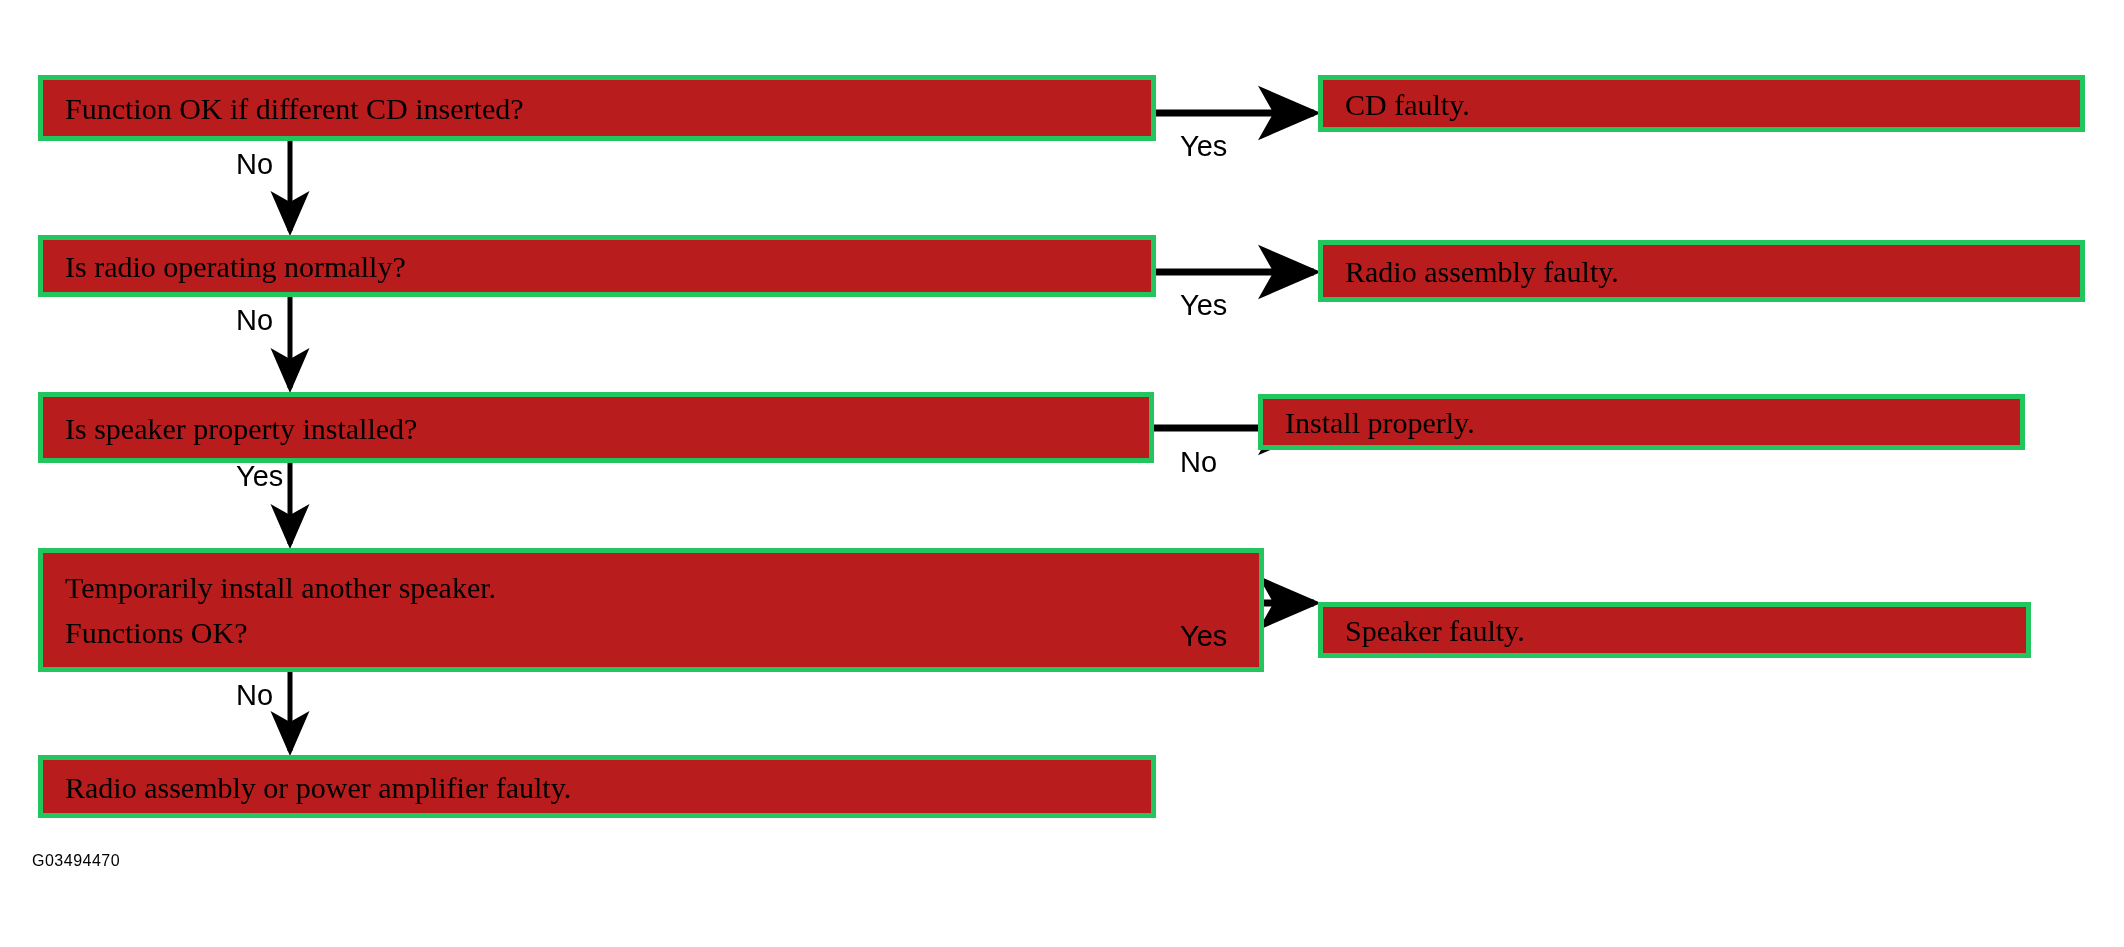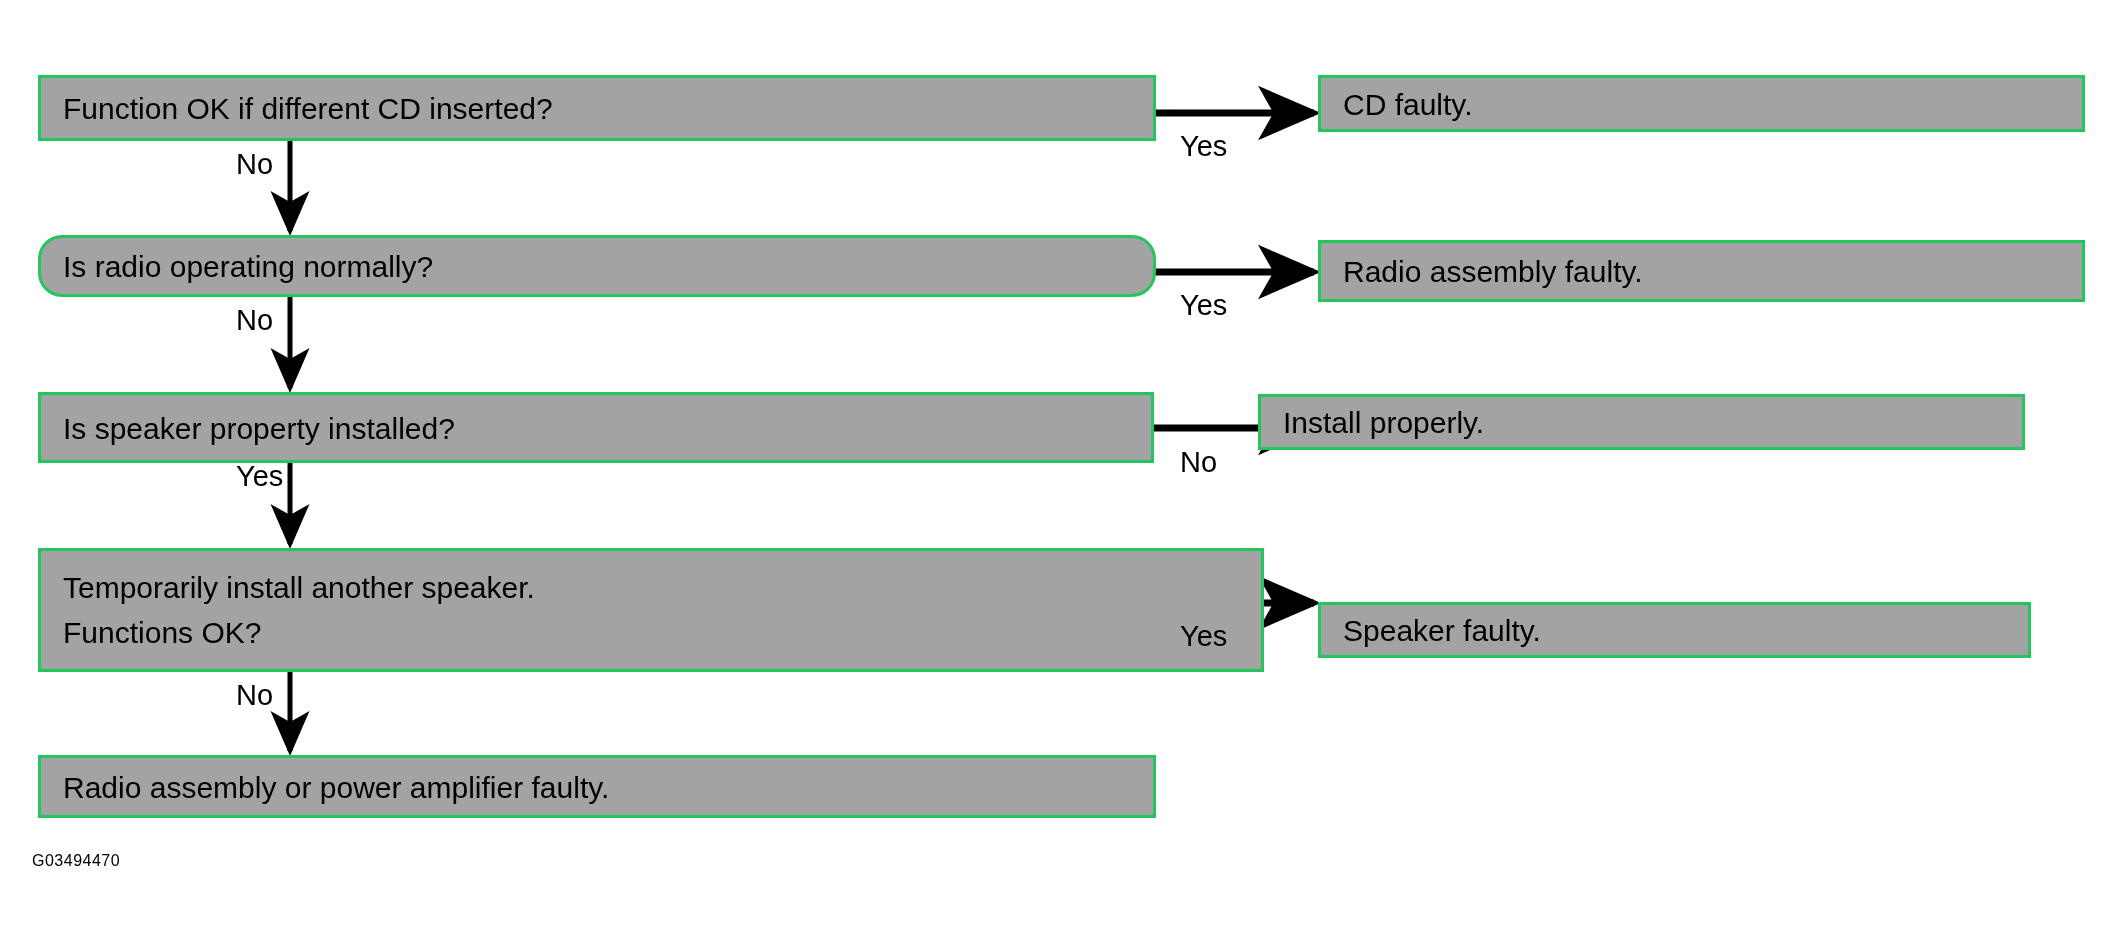--- a/index.html
+++ b/index.html
@@ -15,22 +15,23 @@
   #canvas {
     position: relative;
     width: 2124px;
     height: 947px;
     background: #ffffff;
     overflow: hidden;
   }
   .node {
     position: absolute;
     box-sizing: border-box;
-    border: 3px solid #22c55e;
-    background: #a3a3a3;
+    border: 5px solid #22c55e;
+    background: #b91c1c;
+    font-family: Liberation Serif, serif;
   }
   .node-text {
     position: absolute;
     left: 22px;
     top: 50%;
     transform: translateY(-50%);
     font-size: 30px;
     line-height: 45px;
     white-space: pre-line;
     letter-spacing: 0px;
@@ -90,21 +91,21 @@
   </svg>
 
   <div class="node" style="left:38px; top:75px; width:1118px; height:66px;">
     <div class="node-text">Function OK if different CD inserted?</div>
   </div>
 
   <div class="node" style="left:1318px; top:75px; width:767px; height:57px;">
     <div class="node-text">CD faulty.</div>
   </div>
 
-  <div class="node" style="left:38px; top:235px; width:1118px; height:62px;border-radius:24px;">
+  <div class="node" style="left:38px; top:235px; width:1118px; height:62px;">
     <div class="node-text">Is radio operating normally?</div>
   </div>
 
   <div class="node" style="left:1318px; top:240px; width:767px; height:62px;">
     <div class="node-text">Radio assembly faulty.</div>
   </div>
 
   <div class="node" style="left:38px; top:392px; width:1116px; height:71px;">
     <div class="node-text">Is speaker property installed?</div>
   </div>

